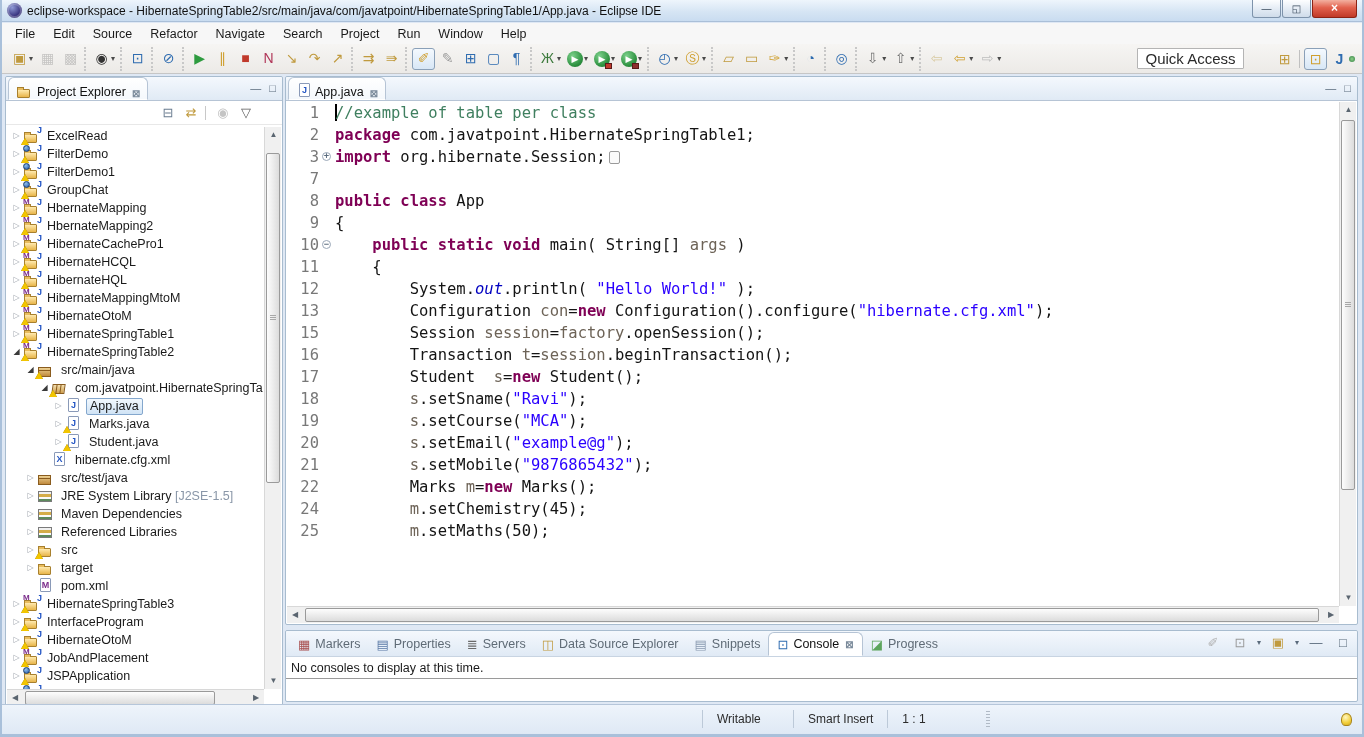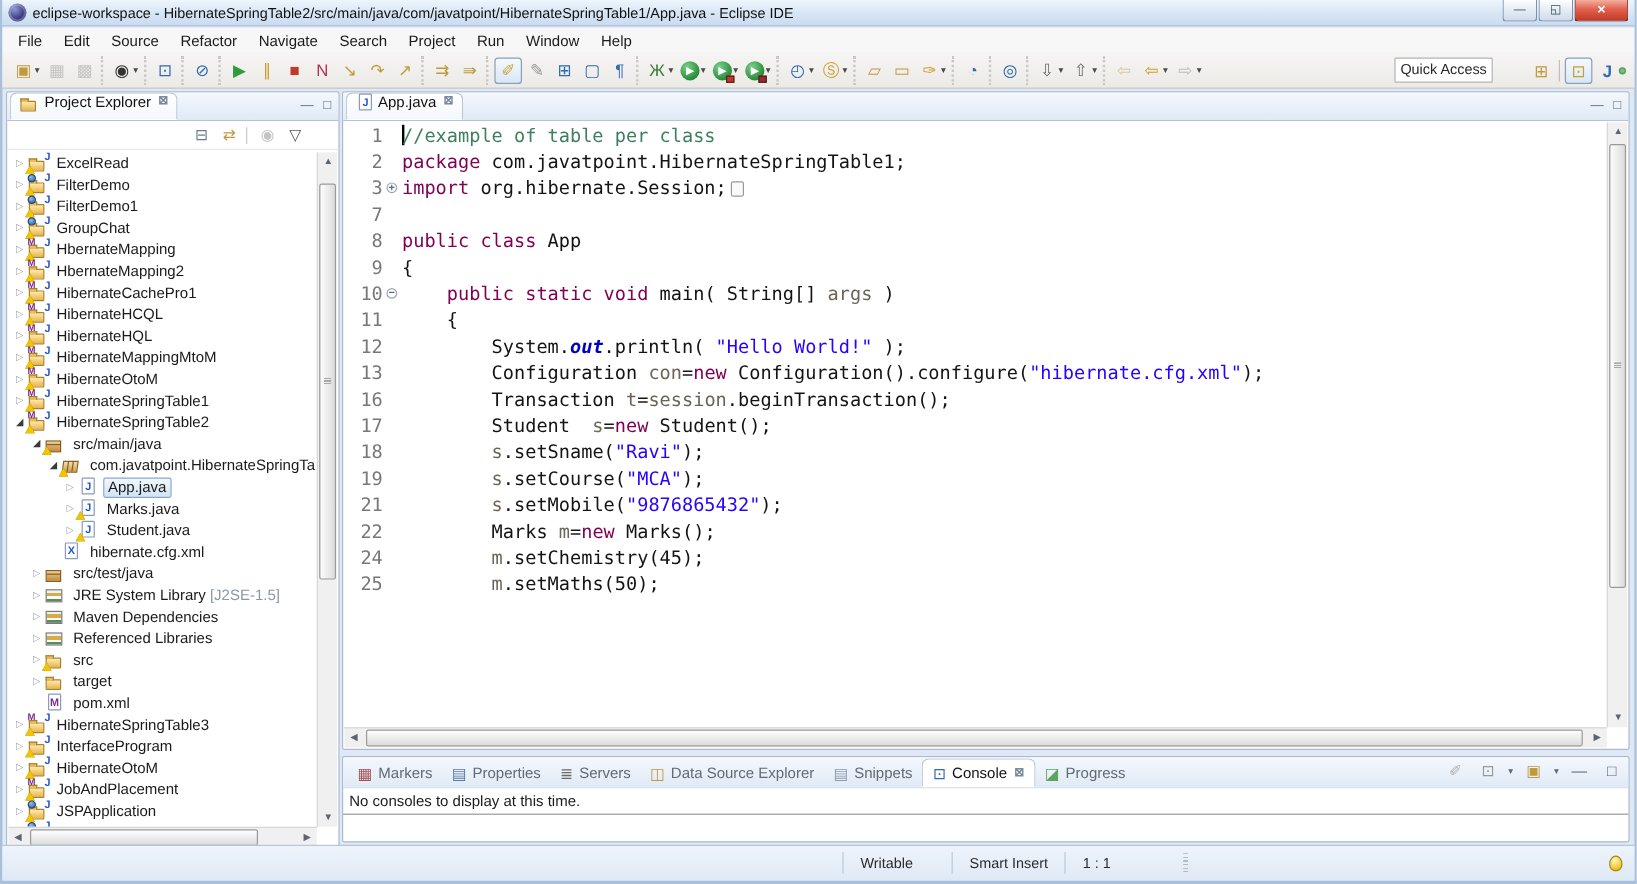--- a/index.html
+++ b/index.html
@@ -21,28 +21,28 @@
   .tgroup{display:flex;align-items:center;border-left:2px dotted #c8c8c8;padding:0 2px 0 4px;height:24px}
   .tgroup:first-child{border-left:none}
   .ticon{display:flex;align-items:center;height:22px;padding:0 2px;margin:0 1px;border-radius:3px}
   .ticon .gly{width:17px;text-align:center;font-size:14px;line-height:17px}
   .ticon .dd{font-size:8px;color:#4a4a4a;margin-left:1px}
   .ticon.dis{opacity:.42;filter:grayscale(1)}
   .ticon.selbox{border:1px solid #8aa0b8;background:linear-gradient(#f4f9fe,#d8e7f6)}
   .circ{width:16px;height:16px;border-radius:50%;background:radial-gradient(circle at 35% 30%,#7cd08a,#2d9140 65%,#1c6b2d);color:#fff;font-size:9px;line-height:16px;text-align:center;position:relative}
   .circ .bdg{position:absolute;right:-2px;bottom:-2px;width:7px;height:6px;border:1px solid #5a1a1a}
   .qa-wrap{position:absolute;right:118px;top:4px;display:flex;align-items:center}
-  .qabox{width:82px;height:21px;background:#fff;border:1px solid #b4b4b4;border-radius:1px;font-size:12px;color:#2a2a2a;line-height:19px;text-align:center}
+  .qabox{width:107px;height:21px;background:#fff;border:1px solid #b4b4b4;border-radius:1px;font-size:15px;color:#2a2a2a;line-height:19px;text-align:center}
   .persp{position:absolute;right:4px;top:3px;display:flex;align-items:center;height:24px}
   .psep{width:1px;height:18px;background:#c0c0c0;margin:0 3px}
   .pdot{width:6px;height:6px;border-radius:50%;background:radial-gradient(#8fd08a,#2d7d40);display:inline-block;margin-left:1px;vertical-align:2px}
   
   .panel{position:absolute;background:#fff;border:1px solid #a8bccf;border-radius:2px}
   .ptabbar{height:24px;background:linear-gradient(#f4f8fd,#e0eaf5);border-bottom:1px solid #b6c4d5;border-radius:2px 2px 0 0;display:flex;align-items:flex-end;position:relative}
-  .ptab{height:23px;background:linear-gradient(#fff,#f4f8fc);border:1px solid #b6c4d5;border-bottom:1px solid #fff;border-radius:6px 6px 0 0;display:flex;align-items:flex-start;padding:0 7px;margin-left:2px;font-size:12.5px;color:#111}
+  .ptab{height:23px;background:linear-gradient(#fff,#f4f8fc);border:1px solid #b6c4d5;border-bottom:1px solid #fff;border-radius:6px 6px 0 0;display:flex;align-items:flex-end;padding:0 7px;margin-left:2px;font-size:12.5px;color:#111}
   .tclose{color:#7a8a9a;font-size:10px;margin-left:6px;font-weight:bold}
   .pminmax{position:absolute;right:6px;top:4px;display:flex;gap:8px;color:#5a6b7c;font-size:11px}
   .pminmax span{line-height:14px}
   
   .explorer{left:3px;top:76px;width:278px;height:632px}
   .localbar{height:24px;display:flex;align-items:center;justify-content:flex-end;padding-right:26px;border-bottom:1px solid #e8e8e8}
   .lbicon{width:20px;text-align:center;font-size:13px;margin-left:3px}
   .lbsep{width:1px;height:14px;background:#c8c8c8;margin:0 4px}
   .tree{position:absolute;left:1px;top:50px;right:18px;bottom:18px;overflow:hidden;background:#fff}
   .trow{display:flex;align-items:center;height:18px;font-size:12.5px;color:#1a1a1a;white-space:nowrap}
@@ -74,25 +74,25 @@
   
   .editor{left:283px;top:76px;right:4px;height:549px}
   .codearea{position:absolute;left:1px;top:25px;right:18px;bottom:18px;overflow:hidden;background:#fff;font-family:"DejaVu Sans Mono","Liberation Mono",monospace;font-size:15.5px}
   .cl{display:flex;height:22px;line-height:22px;white-space:pre}
   .ln{width:34px;flex:none;text-align:right;color:#787878;padding-right:2px}
   .fold{width:14px;flex:none;position:relative}
   .fc{position:absolute;left:1px;top:6px;width:9px;height:9px;border:1px solid #9aa7b8;border-radius:50%;background:#fff;color:#5a6b7d;font:bold 9px/8px "Liberation Mono",monospace;text-align:center}
   .ct{flex:1}
   .caret{display:inline-block;width:2px;height:17px;background:#000;vertical-align:-3px;margin-right:-2px}
   .tok-p{color:#141414}
-  .tok-k{color:#7f0055;font-weight:normal}
+  .tok-k{color:#7f0055;font-weight:bold}
   .tok-s{color:#2a00ff}
   .tok-c{color:#3f7f5f}
   .tok-v{color:#6d6357}
-  .tok-f{color:#0000c0;font-weight:bold;font-style:italic}
+  .tok-f{color:#0000c0;font-weight:normal;font-style:italic}
   .bx{display:inline-block;width:11px;height:13px;border:1px solid #9a9a9a;border-radius:2px;margin-left:3px;vertical-align:-2px;background:#fafafa}
   
   .bottompanel{left:283px;top:630px;right:4px;height:72px}
   .btabbar{height:26px;background:linear-gradient(#f4f8fd,#e0eaf5);border-bottom:1px solid #c8d4e2;border-radius:2px 2px 0 0;display:flex;align-items:flex-end;position:relative;padding-left:4px}
   .btab{display:flex;align-items:center;height:24px;padding:0 8px;font-size:12.5px;color:#5f6b76;white-space:nowrap}
   .btab .bicon{font-size:13px;margin-right:5px}
   .btab.active{background:#fff;border:1px solid #b6c4d5;border-bottom:1px solid #fff;border-radius:6px 6px 0 0;color:#111}
   .btools{position:absolute;right:4px;top:4px;display:flex;align-items:center;gap:7px;color:#5a6b7c;font-size:12px}
   .bmsg{font-size:12.5px;color:#1a1a1a;padding:4px 0 3px 5px;border-bottom:1px solid #9a9a9a}
   
@@ -634,24 +634,26 @@
         <div class="cl"><span class="ln">1</span><span class="fold"></span><span class="ct"><span class="caret"></span><span class="tok-c">//example of table per class</span></span></div>
         <div class="cl"><span class="ln">2</span><span class="fold"></span><span class="ct"><span class="tok-k">package</span><span class="tok-p"> com.javatpoint.HibernateSpringTable1;</span></span></div>
         <div class="cl"><span class="ln">3</span><span class="fold"><span class="fc">+</span></span><span class="ct"><span class="tok-k">import</span><span class="tok-p"> org.hibernate.Session;</span><span class="bx"></span></span></div>
         <div class="cl"><span class="ln">7</span><span class="fold"></span><span class="ct"></span></div>
         <div class="cl"><span class="ln">8</span><span class="fold"></span><span class="ct"><span class="tok-k">public</span><span class="tok-p"> </span><span class="tok-k">class</span><span class="tok-p"> App</span></span></div>
         <div class="cl"><span class="ln">9</span><span class="fold"></span><span class="ct"><span class="tok-p">{</span></span></div>
         <div class="cl"><span class="ln">10</span><span class="fold"><span class="fc">−</span></span><span class="ct"><span class="tok-p">    </span><span class="tok-k">public</span><span class="tok-p"> </span><span class="tok-k">static</span><span class="tok-p"> </span><span class="tok-k">void</span><span class="tok-p"> main( String[] </span><span class="tok-v">args</span><span class="tok-p"> )</span></span></div>
         <div class="cl"><span class="ln">11</span><span class="fold"></span><span class="ct"><span class="tok-p">    {</span></span></div>
         <div class="cl"><span class="ln">12</span><span class="fold"></span><span class="ct"><span class="tok-p">        System.</span><span class="tok-f">out</span><span class="tok-p">.println( </span><span class="tok-s">"Hello World!"</span><span class="tok-p"> );</span></span></div>
         <div class="cl"><span class="ln">13</span><span class="fold"></span><span class="ct"><span class="tok-p">        Configuration </span><span class="tok-v">con</span><span class="tok-p">=</span><span class="tok-k">new</span><span class="tok-p"> Configuration().configure(</span><span class="tok-s">"hibernate.cfg.xml"</span><span class="tok-p">);</span></span></div>
+        <div class="cl"><span class="ln">15</span><span class="fold"></span><span class="ct"><span class="tok-p">        Session </span><span class="tok-v">session</span><span class="tok-p">=</span><span class="tok-v">factory</span><span class="tok-p">.openSession();</span></span></div>
         <div class="cl"><span class="ln">16</span><span class="fold"></span><span class="ct"><span class="tok-p">        Transaction </span><span class="tok-v">t</span><span class="tok-p">=</span><span class="tok-v">session</span><span class="tok-p">.beginTransaction();</span></span></div>
         <div class="cl"><span class="ln">17</span><span class="fold"></span><span class="ct"><span class="tok-p">        Student  </span><span class="tok-v">s</span><span class="tok-p">=</span><span class="tok-k">new</span><span class="tok-p"> Student();</span></span></div>
         <div class="cl"><span class="ln">18</span><span class="fold"></span><span class="ct"><span class="tok-p">        </span><span class="tok-v">s</span><span class="tok-p">.setSname(</span><span class="tok-s">"Ravi"</span><span class="tok-p">);</span></span></div>
         <div class="cl"><span class="ln">19</span><span class="fold"></span><span class="ct"><span class="tok-p">        </span><span class="tok-v">s</span><span class="tok-p">.setCourse(</span><span class="tok-s">"MCA"</span><span class="tok-p">);</span></span></div>
+        <div class="cl"><span class="ln">20</span><span class="fold"></span><span class="ct"><span class="tok-p">        </span><span class="tok-v">s</span><span class="tok-p">.setEmail(</span><span class="tok-s">"example@g"</span><span class="tok-p">);</span></span></div>
         <div class="cl"><span class="ln">21</span><span class="fold"></span><span class="ct"><span class="tok-p">        </span><span class="tok-v">s</span><span class="tok-p">.setMobile(</span><span class="tok-s">"9876865432"</span><span class="tok-p">);</span></span></div>
         <div class="cl"><span class="ln">22</span><span class="fold"></span><span class="ct"><span class="tok-p">        Marks </span><span class="tok-v">m</span><span class="tok-p">=</span><span class="tok-k">new</span><span class="tok-p"> Marks();</span></span></div>
         <div class="cl"><span class="ln">24</span><span class="fold"></span><span class="ct"><span class="tok-p">        </span><span class="tok-v">m</span><span class="tok-p">.setChemistry(45);</span></span></div>
         <div class="cl"><span class="ln">25</span><span class="fold"></span><span class="ct"><span class="tok-p">        </span><span class="tok-v">m</span><span class="tok-p">.setMaths(50);</span></span></div>
       </div>
     <div class="vscroll" style="right:1px;top:25px;bottom:18px">
       <span class="sarrow" style="top:0">▲</span>
       <div class="thumb" style="left:1px;right:1px;top:18px;height:370px">
           <div class="grip"></div>
         </div>

